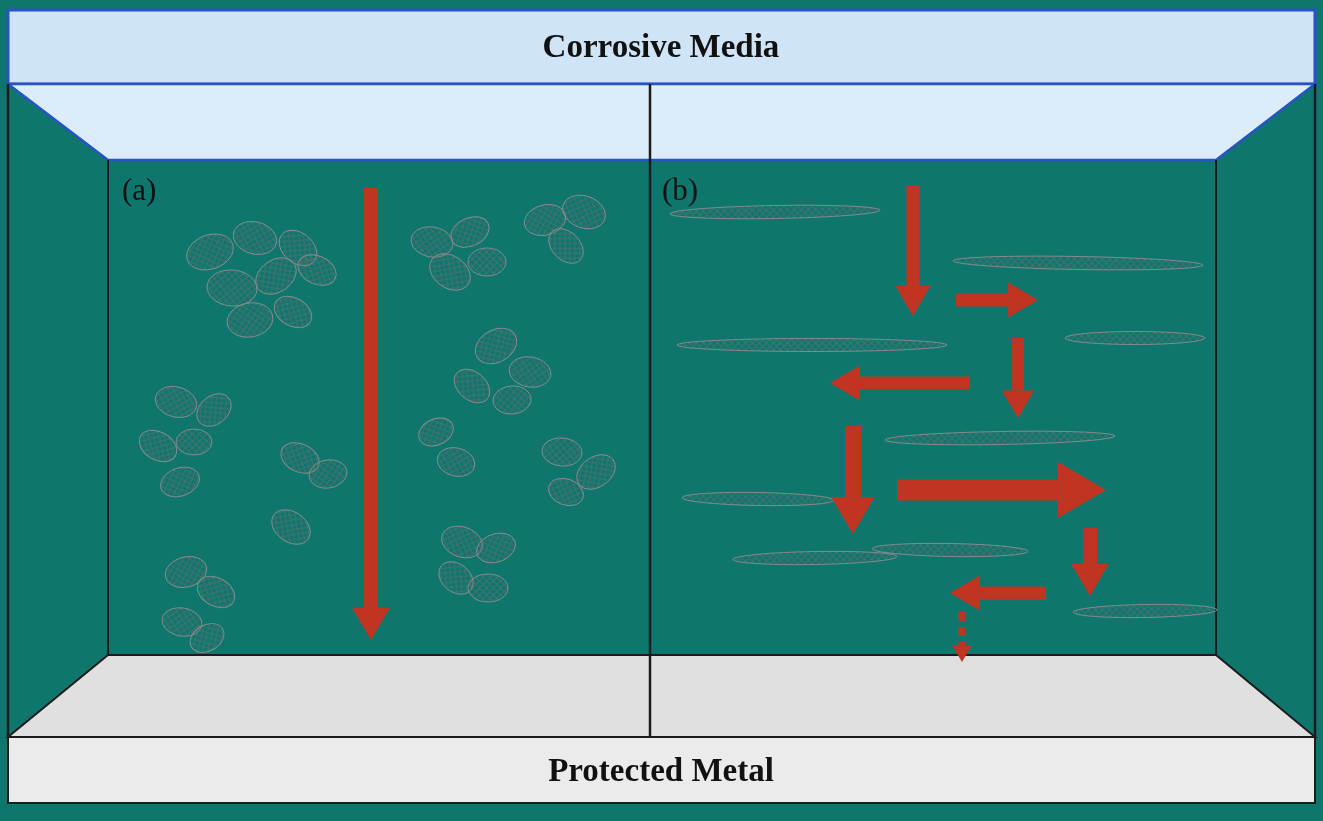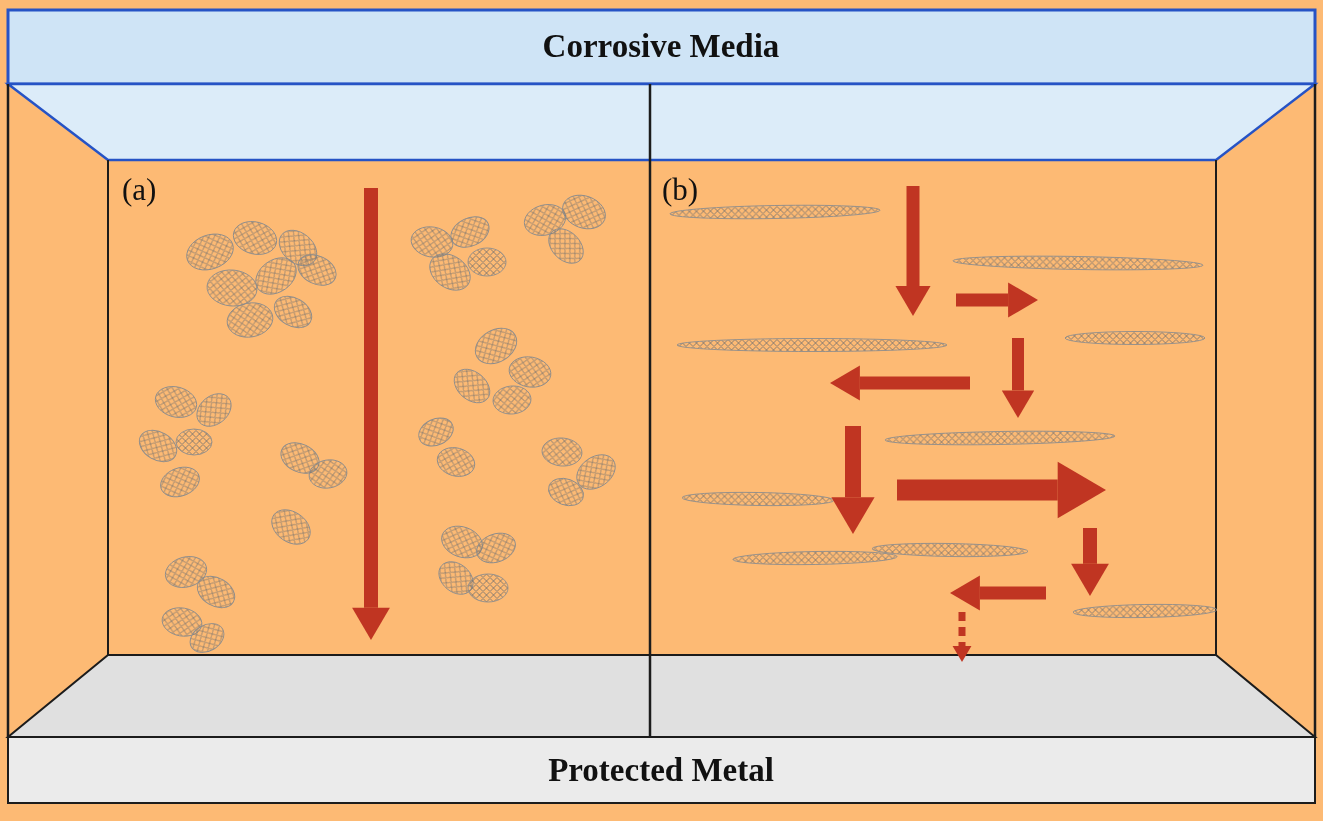--- a/index.html
+++ b/index.html
@@ -1,16 +1,16 @@
 <!DOCTYPE html>
 <html><head>
 <meta charset="utf-8">
 <style>
   html,body{margin:0;padding:0;background:#ffffff;}
-  .canvas{position:relative;width:1323px;height:821px;background:#fdba74;overflow:hidden;
+  .canvas{position:relative;width:1323px;height:821px;background:#0f766e;overflow:hidden;
           font-family:"Liberation Serif",serif;}
   svg{display:block;}
   text{fill:#111111;}
   .fig-title{font-size:33px;font-weight:bold;font-family:"Liberation Serif",serif;}
   .panel-label{font-size:31px;font-family:"Liberation Serif",serif;}
 </style>
 </head>
 <body>
 
 <div class="canvas">

